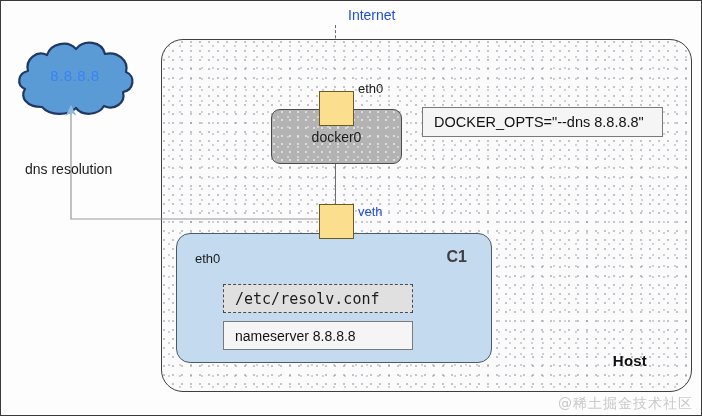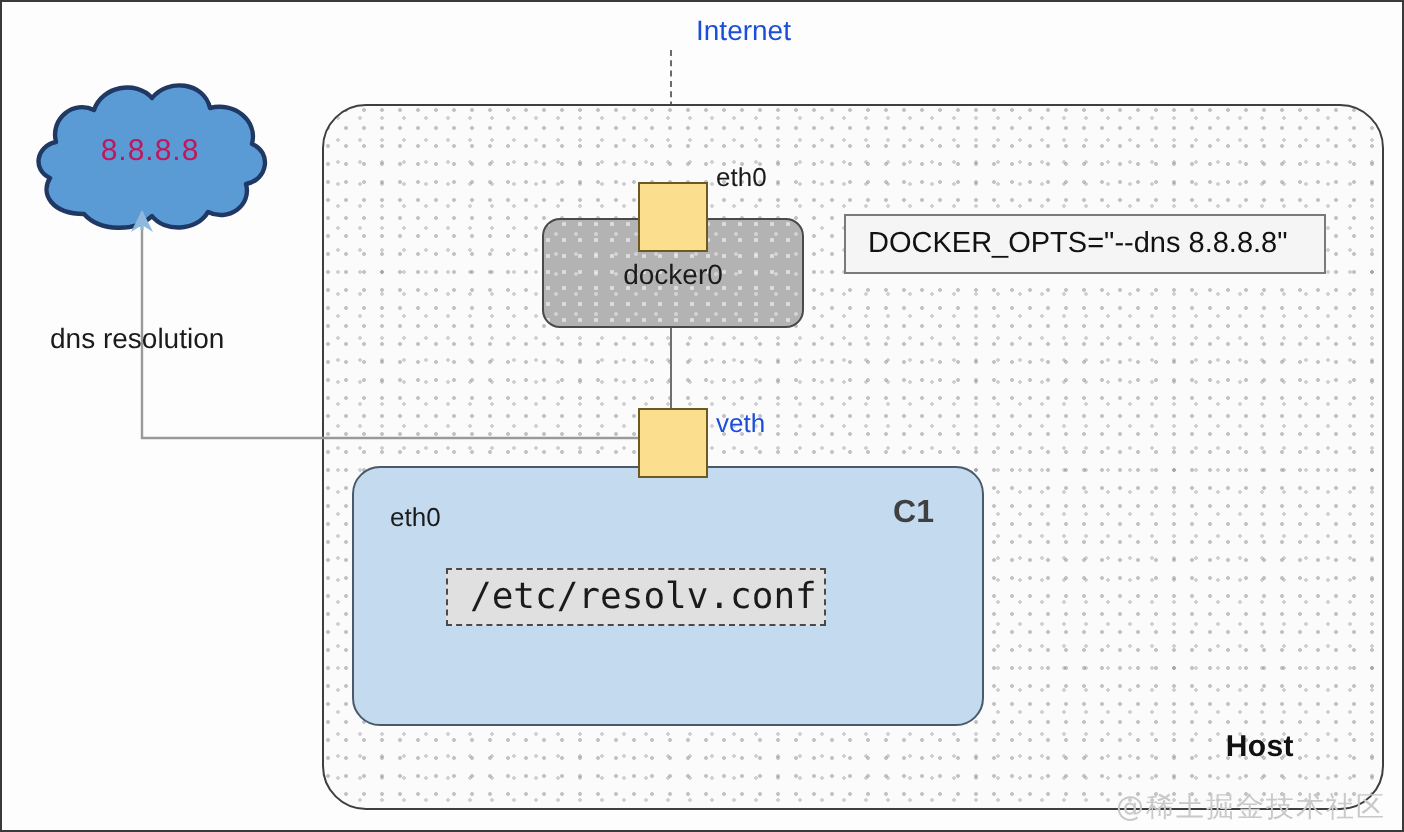--- a/index.html
+++ b/index.html
@@ -18,21 +18,21 @@
     border: 1px solid #3a3a3a;
     box-sizing: border-box;
     overflow: hidden;
   }
 
   
   .abs { position: absolute; box-sizing: border-box; }
 
   
   #host-box {
-    left: 160px; top: 51px;
+    left: 160px; top: 38px;
     width: 531px; height: 353px;
     border: 1.4px solid #3f3f3f;
     border-radius: 22px;
     background-color: #fbfbfb;
     background-image:
       radial-gradient(circle at 2px 2px, rgba(110,110,130,0.40) 0.9px, transparent 1.1px),
       radial-gradient(circle at 7px 6px, rgba(110,110,130,0.30) 0.8px, transparent 1.0px);
     background-size: 9px 9px, 11px 11px;
   }
   #host-label {
@@ -159,21 +159,21 @@
   #docker-conf-value {
     left: 421px; top: 106px;
     width: 241px; height: 30px;
     font-size: 14.5px;
   }
 
   
   #resolv-conf-name {
     left: 222px; top: 283px;
     width: 190px; height: 29px;
-    font-size: 18px;
+    font-size: 15px;
     background: #e0e0e0;
     z-index: 4;
   }
   #resolv-conf-value {
     left: 222px; top: 320px;
     width: 190px; height: 29px;
     font-size: 14px;
     z-index: 4;
   }
 
@@ -182,21 +182,21 @@
     left: 11px; top: 36px;
     width: 126px; height: 80px;
   }
   #dns-cloud svg { display: block; width: 126px; height: 80px; }
   #dns-cloud-label {
     position: absolute;
     left: 0; top: 30px;
     width: 126px;
     text-align: center;
     font-size: 15px;
-    color: #be185d;
+    color: #3b82f6;
     letter-spacing: .5px;
   }
 
   
   #dns-path {
     left: 0; top: 100px;
     width: 340px; height: 130px;
     pointer-events: none;
   }
   #dns-resolution-label {
@@ -237,20 +237,21 @@
   <div class="abs" id="veth-port"></div>
   <div class="abs" id="veth-label">veth</div>
 
   <div class="abs file-value-box" id="docker-conf-value">DOCKER_OPTS="--dns 8.8.8.8"</div>
 
   <div class="abs" id="c1-box">
     <div class="abs" id="c1-eth0-label">eth0</div>
     <div class="abs" id="c1-label">C1</div>
   </div>
   <div class="abs file-name-box" id="resolv-conf-name">/etc/resolv.conf</div>
+  <div class="abs file-value-box" id="resolv-conf-value">nameserver 8.8.8.8</div>
 
   <div class="abs" id="dns-cloud">
     <svg viewBox="0 0 126 80" xmlns="http://www.w3.org/2000/svg" aria-hidden="true">
       <path d="M30 70
                C 14 70, 8 60, 13 52
                C 4 48, 6 36, 16 34
                C 13 22, 25 13, 35 18
                C 39 6, 56 3, 64 12
                C 72 2, 90 4, 93 17
                C 105 14, 117 23, 114 35

